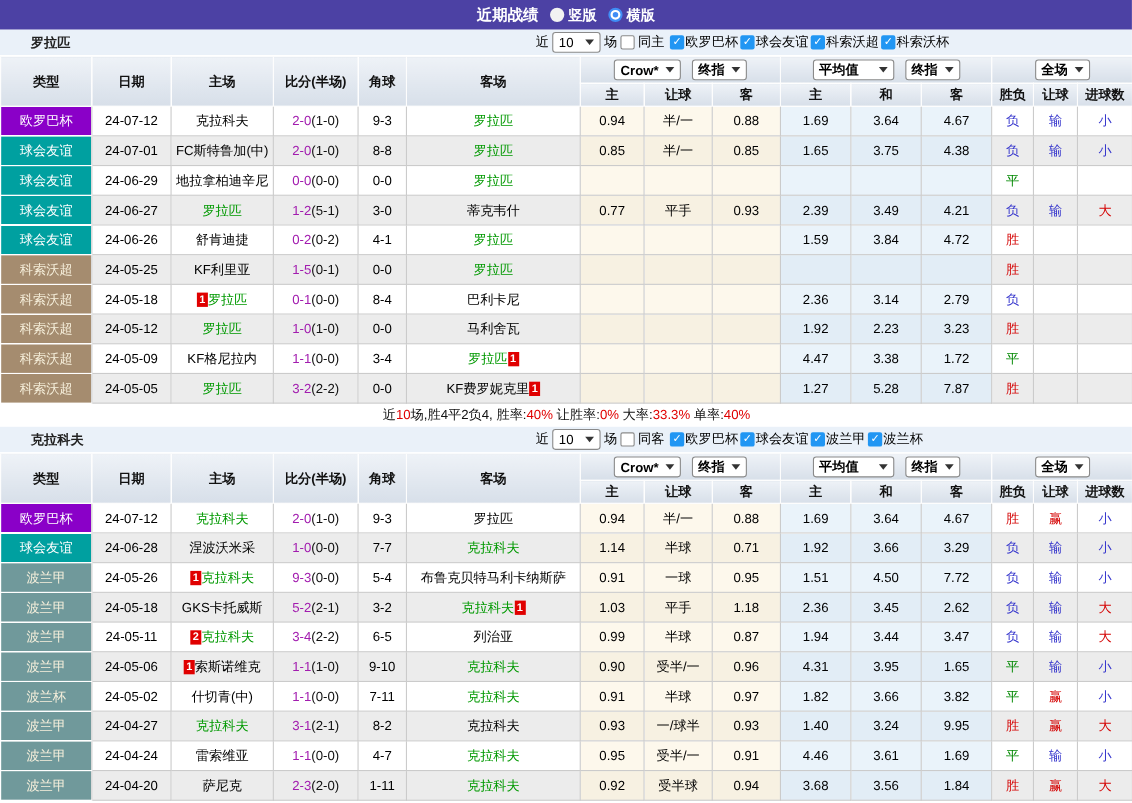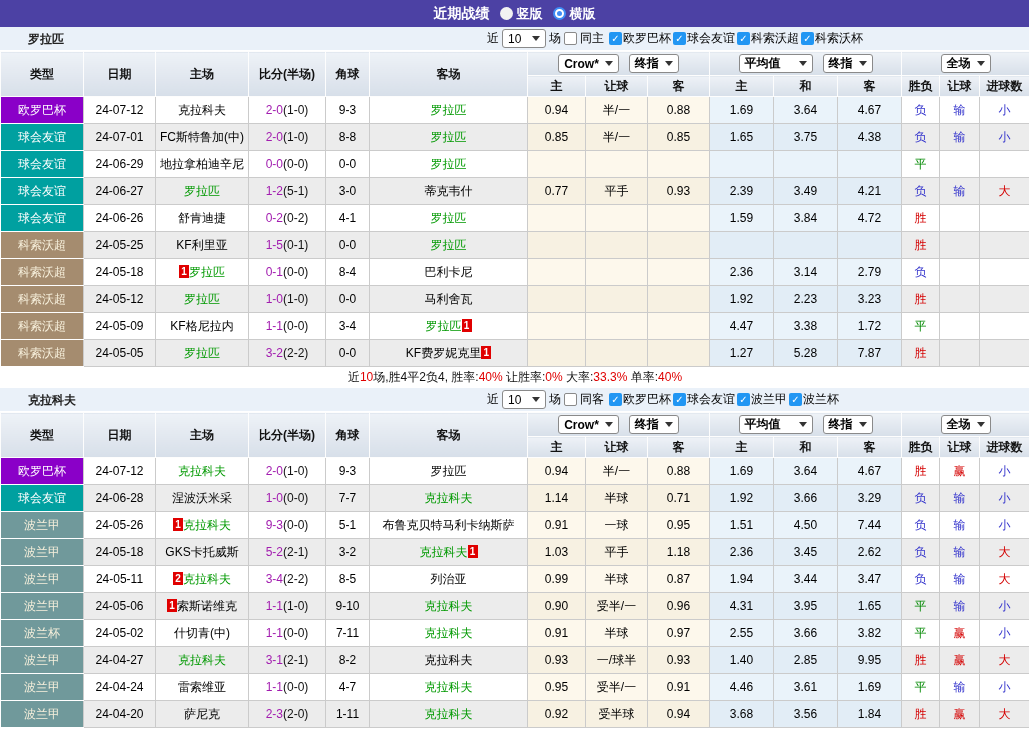--- a/index.html
+++ b/index.html
@@ -477,28 +477,28 @@
         <td class="avg">3.29</td>
         <td class="verdict" style="color: rgb(51, 51, 204);">负</td>
         <td class="verdict" style="color: rgb(51, 51, 204);">输</td>
         <td class="verdict" style="color: rgb(51, 51, 204);">小</td>
       </tr>
       <tr>
         <td class="badge" style="background: rgb(112, 153, 155); color: rgb(247, 240, 220);">波兰甲</td>
         <td class="date">24-05-26</td>
         <td class="team"><span class="card">1</span><span class="green">克拉科夫</span></td>
         <td class="score"><span class="ft">9-3</span><span class="ht">(0-0)</span></td>
-        <td class="corner">5-1</td>
+        <td class="corner">5-4</td>
         <td class="team"><span>布鲁克贝特马利卡纳斯萨</span></td>
         <td class="crow">0.91</td>
         <td class="crow">一球</td>
         <td class="crow">0.95</td>
         <td class="avg">1.51</td>
         <td class="avg">4.50</td>
-        <td class="avg">7.44</td>
+        <td class="avg">7.72</td>
         <td class="verdict" style="color: rgb(51, 51, 204);">负</td>
         <td class="verdict" style="color: rgb(51, 51, 204);">输</td>
         <td class="verdict" style="color: rgb(51, 51, 204);">小</td>
       </tr>
       <tr class="even">
         <td class="badge" style="background: rgb(112, 153, 155); color: rgb(247, 240, 220);">波兰甲</td>
         <td class="date">24-05-18</td>
         <td class="team"><span>GKS卡托威斯</span></td>
         <td class="score"><span class="ft">5-2</span><span class="ht">(2-1)</span></td>
         <td class="corner">3-2</td>
@@ -511,21 +511,21 @@
         <td class="avg">2.62</td>
         <td class="verdict" style="color: rgb(51, 51, 204);">负</td>
         <td class="verdict" style="color: rgb(51, 51, 204);">输</td>
         <td class="verdict" style="color: rgb(212, 0, 0);">大</td>
       </tr>
       <tr>
         <td class="badge" style="background: rgb(112, 153, 155); color: rgb(247, 240, 220);">波兰甲</td>
         <td class="date">24-05-11</td>
         <td class="team"><span class="card">2</span><span class="green">克拉科夫</span></td>
         <td class="score"><span class="ft">3-4</span><span class="ht">(2-2)</span></td>
-        <td class="corner">8-5</td>
+        <td class="corner">6-5</td>
         <td class="team"><span>列治亚</span></td>
         <td class="crow">0.99</td>
         <td class="crow">半球</td>
         <td class="crow">0.87</td>
         <td class="avg">1.94</td>
         <td class="avg">3.44</td>
         <td class="avg">3.47</td>
         <td class="verdict" style="color: rgb(51, 51, 204);">负</td>
         <td class="verdict" style="color: rgb(51, 51, 204);">输</td>
         <td class="verdict" style="color: rgb(212, 0, 0);">大</td>
@@ -550,39 +550,39 @@
       <tr>
         <td class="badge" style="background: rgb(112, 153, 155); color: rgb(247, 240, 220);">波兰杯</td>
         <td class="date">24-05-02</td>
         <td class="team"><span>什切青(中)</span></td>
         <td class="score"><span class="ft">1-1</span><span class="ht">(0-0)</span></td>
         <td class="corner">7-11</td>
         <td class="team"><span class="green">克拉科夫</span></td>
         <td class="crow">0.91</td>
         <td class="crow">半球</td>
         <td class="crow">0.97</td>
-        <td class="avg">2.55</td>
+        <td class="avg">1.82</td>
         <td class="avg">3.66</td>
         <td class="avg">3.82</td>
         <td class="verdict" style="color: rgb(0, 136, 0);">平</td>
         <td class="verdict" style="color: rgb(212, 0, 0);">赢</td>
         <td class="verdict" style="color: rgb(51, 51, 204);">小</td>
       </tr>
       <tr class="even">
         <td class="badge" style="background: rgb(112, 153, 155); color: rgb(247, 240, 220);">波兰甲</td>
         <td class="date">24-04-27</td>
         <td class="team"><span class="green">克拉科夫</span></td>
         <td class="score"><span class="ft">3-1</span><span class="ht">(2-1)</span></td>
         <td class="corner">8-2</td>
         <td class="team"><span>克拉科夫</span></td>
         <td class="crow">0.93</td>
         <td class="crow">一/球半</td>
         <td class="crow">0.93</td>
         <td class="avg">1.40</td>
-        <td class="avg">2.85</td>
+        <td class="avg">3.24</td>
         <td class="avg">9.95</td>
         <td class="verdict" style="color: rgb(212, 0, 0);">胜</td>
         <td class="verdict" style="color: rgb(212, 0, 0);">赢</td>
         <td class="verdict" style="color: rgb(212, 0, 0);">大</td>
       </tr>
       <tr>
         <td class="badge" style="background: rgb(112, 153, 155); color: rgb(247, 240, 220);">波兰甲</td>
         <td class="date">24-04-24</td>
         <td class="team"><span>雷索维亚</span></td>
         <td class="score"><span class="ft">1-1</span><span class="ht">(0-0)</span></td>

